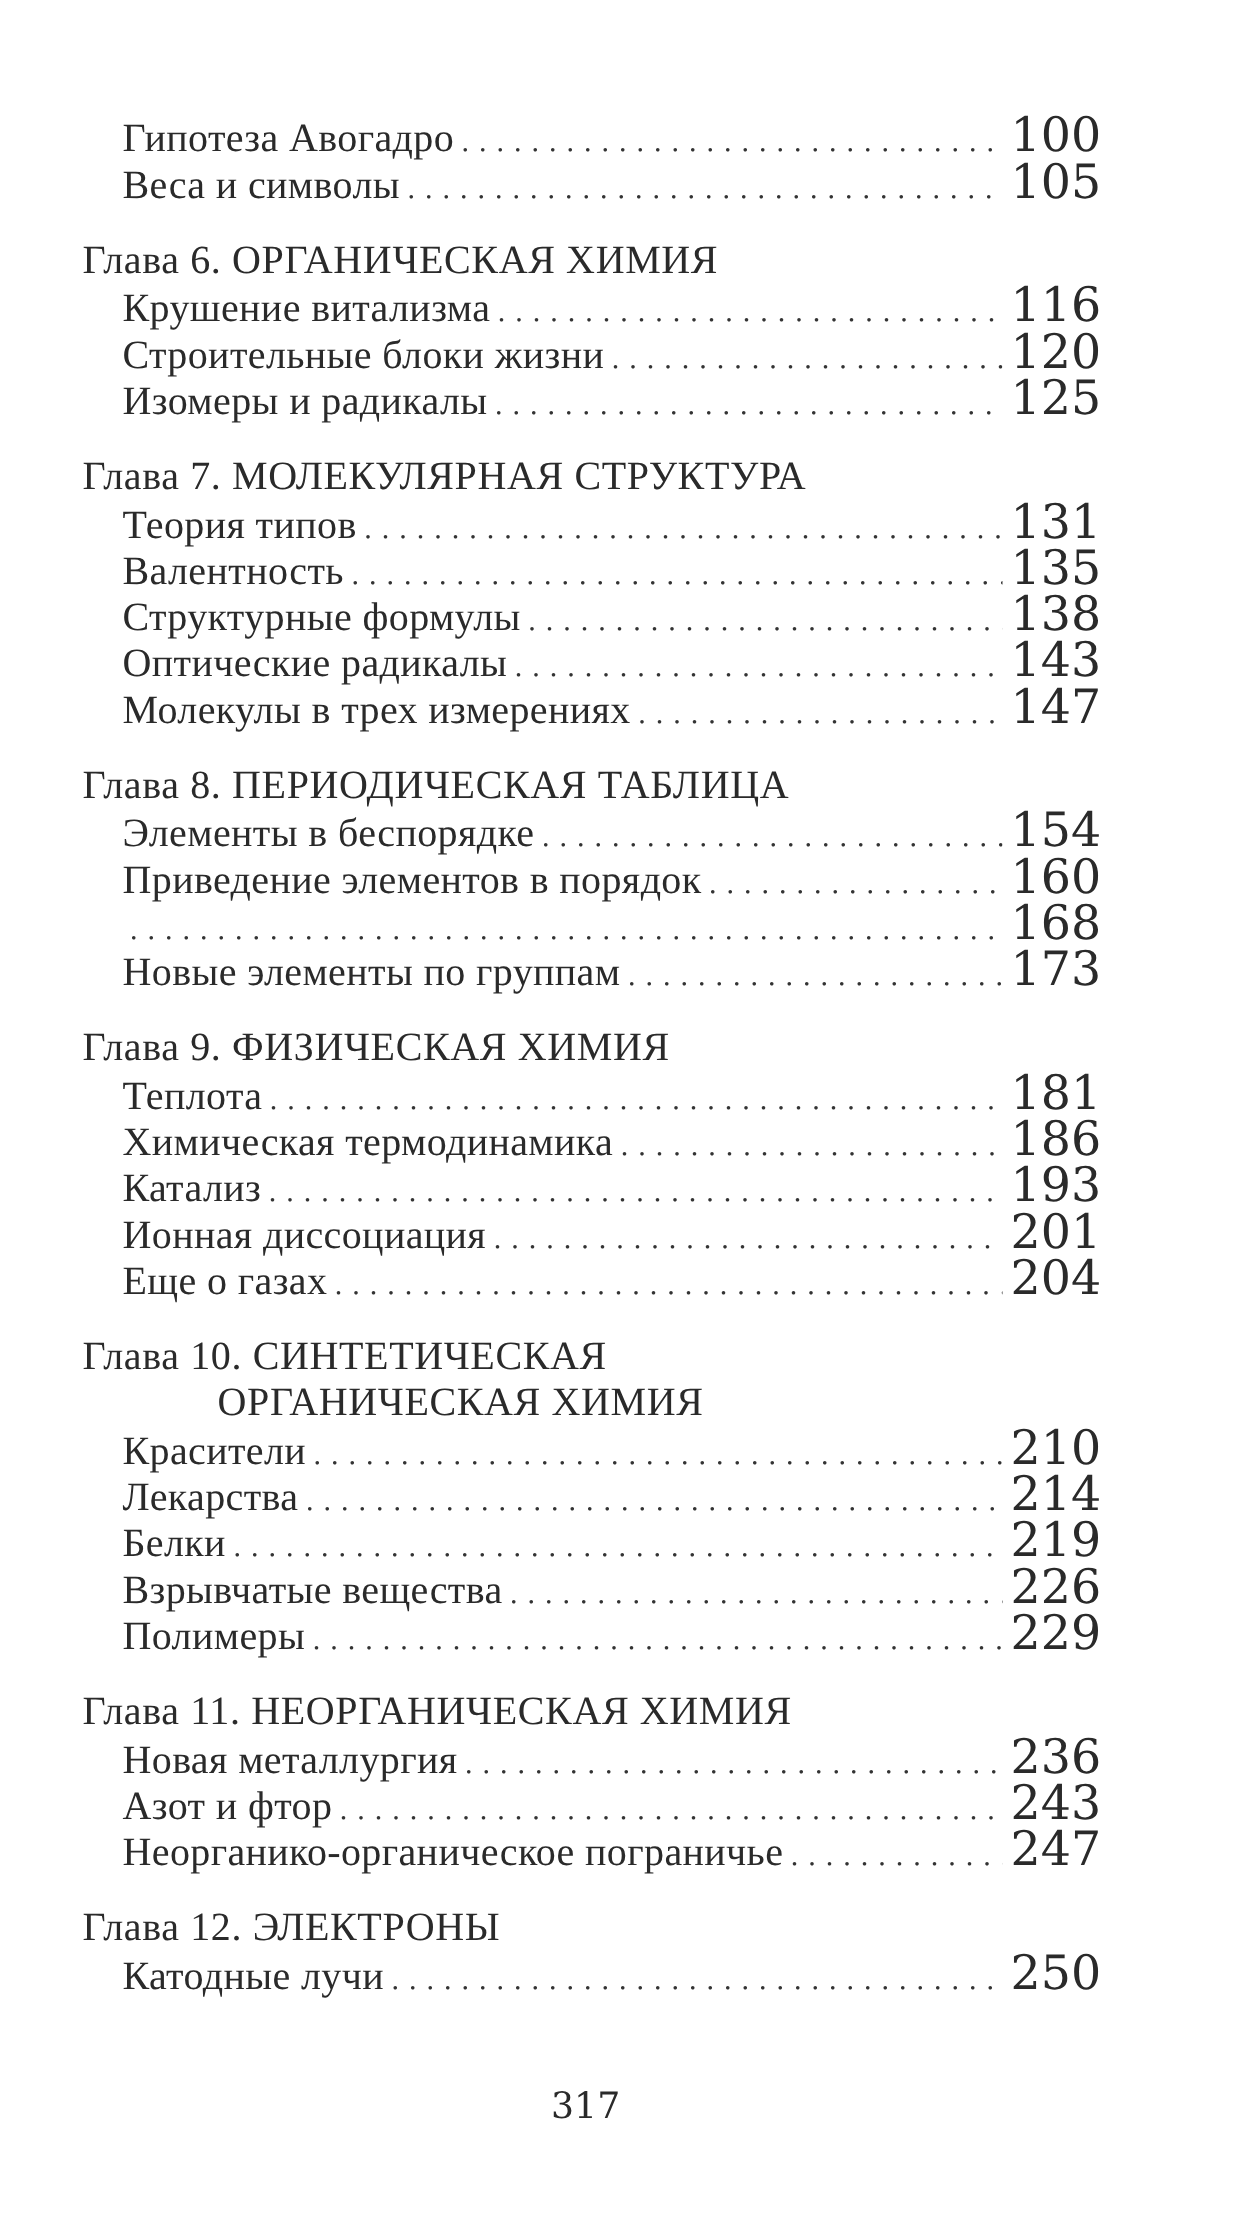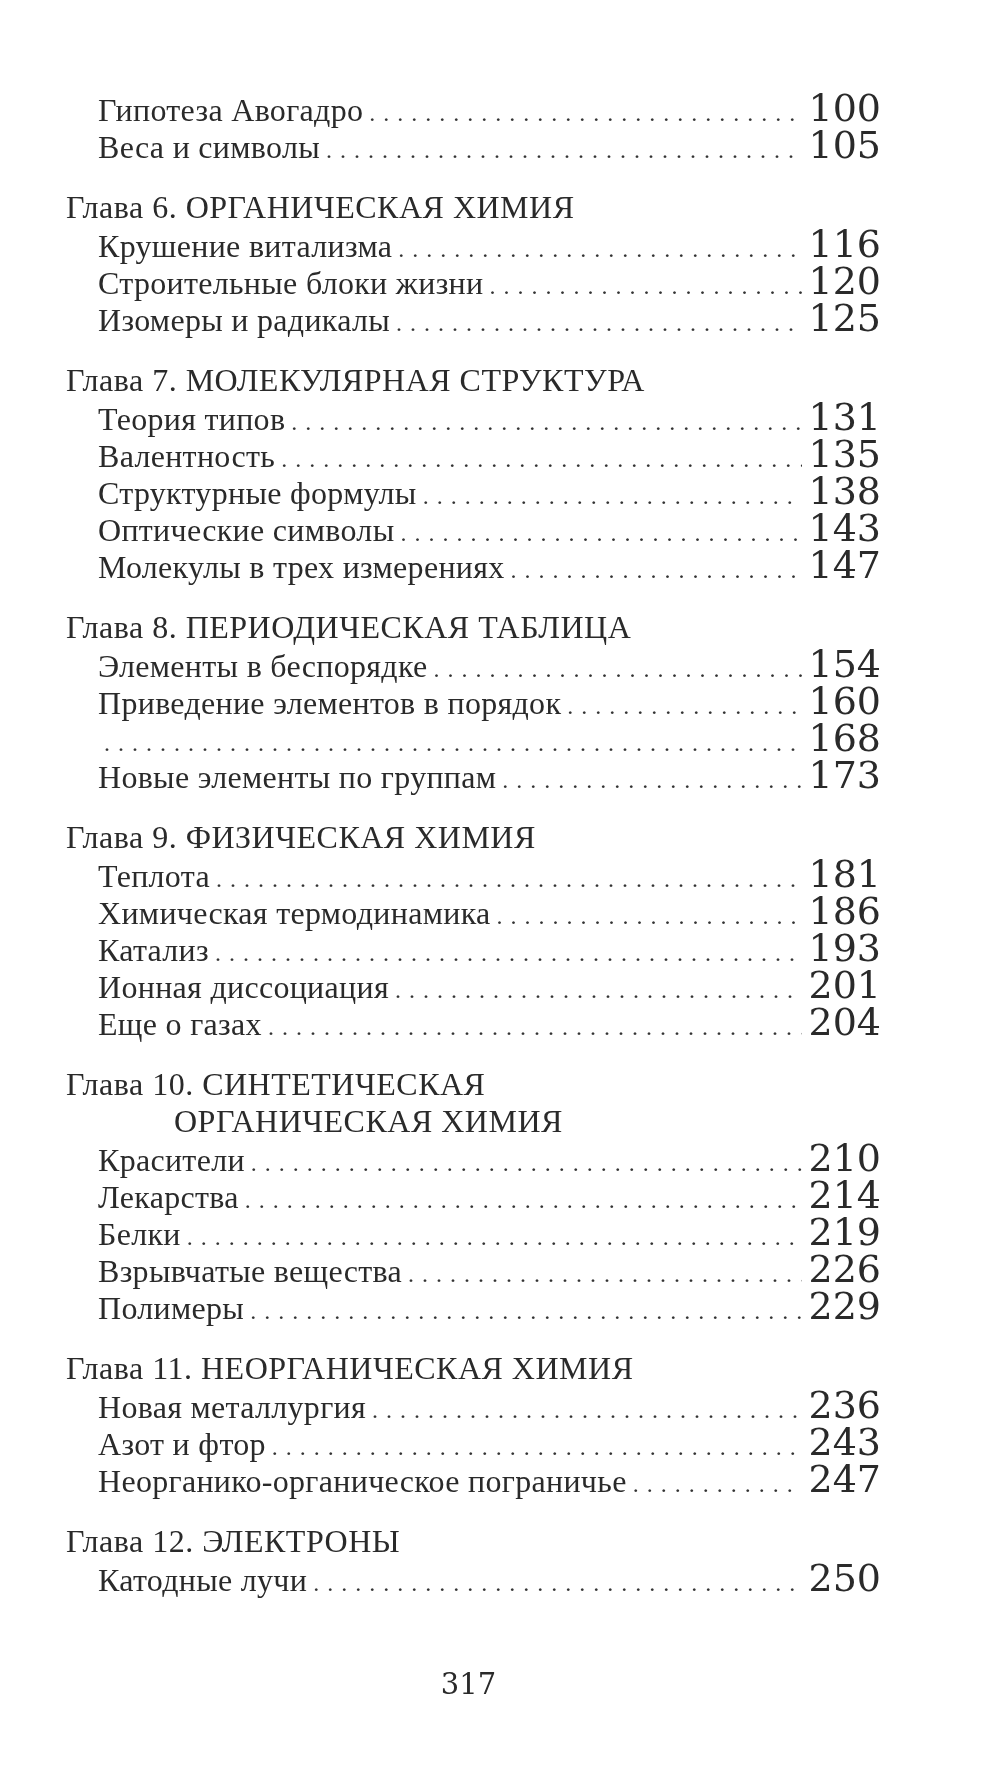--- a/index.html
+++ b/index.html
@@ -86,21 +86,21 @@
         <span class="title">Валентность</span>
         <span class="leader"></span>
         <span class="page">135</span>
       </div>
     <div class="row">
         <span class="title">Структурные формулы</span>
         <span class="leader"></span>
         <span class="page">138</span>
       </div>
     <div class="row">
-        <span class="title">Оптические символы</span>
+        <span class="title">Оптические радикалы</span>
         <span class="leader"></span>
         <span class="page">143</span>
       </div>
     <div class="row">
         <span class="title">Молекулы в трех измерениях</span>
         <span class="leader"></span>
         <span class="page">147</span>
       </div>
   </div>
 

